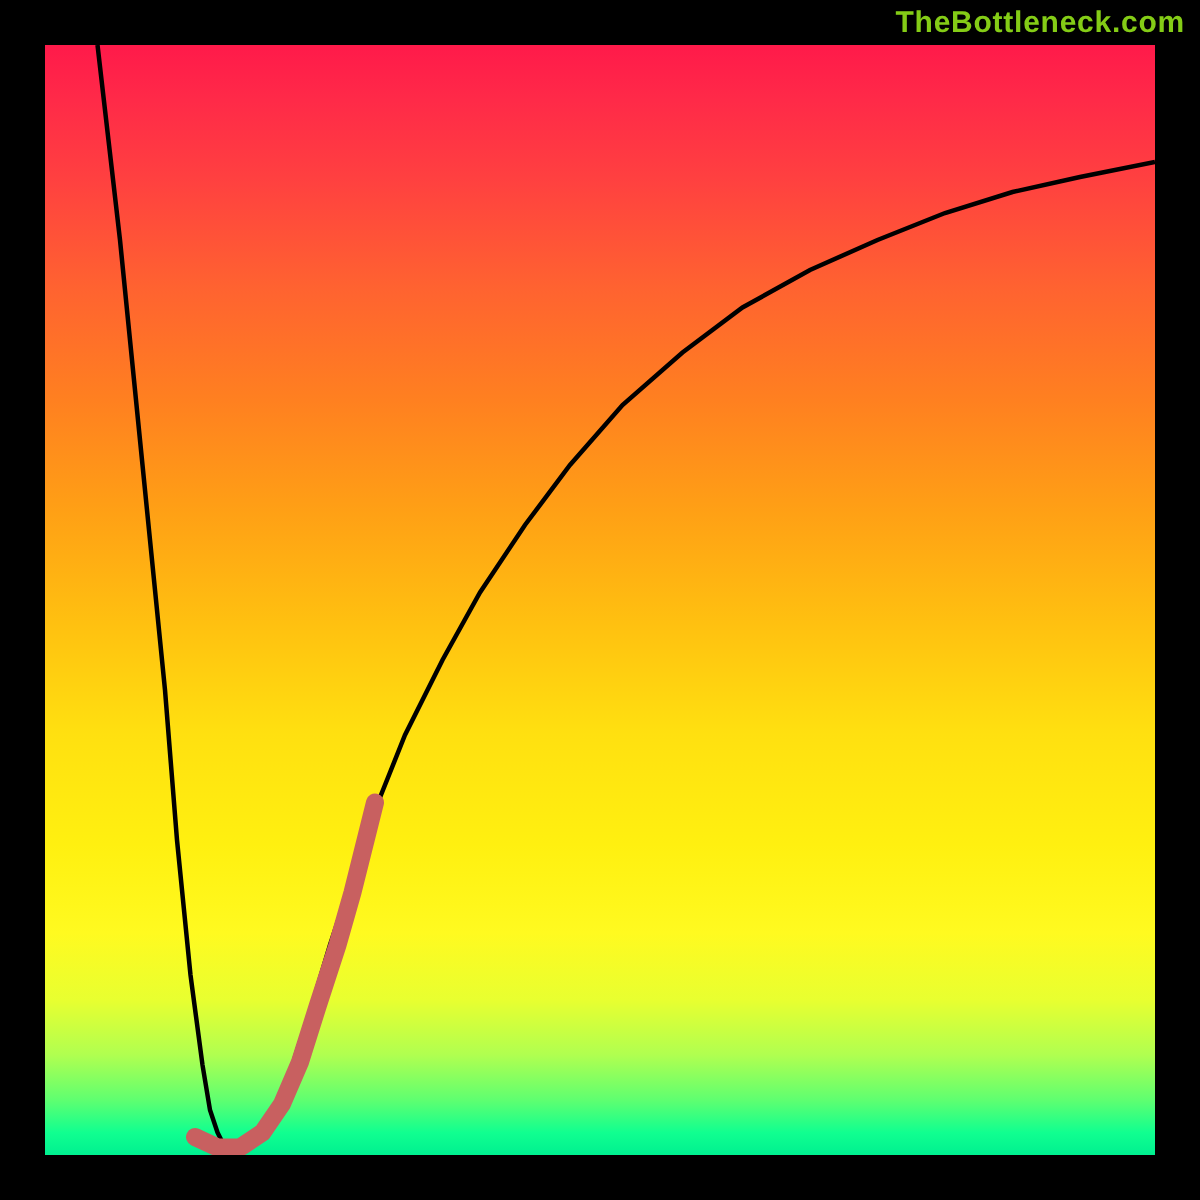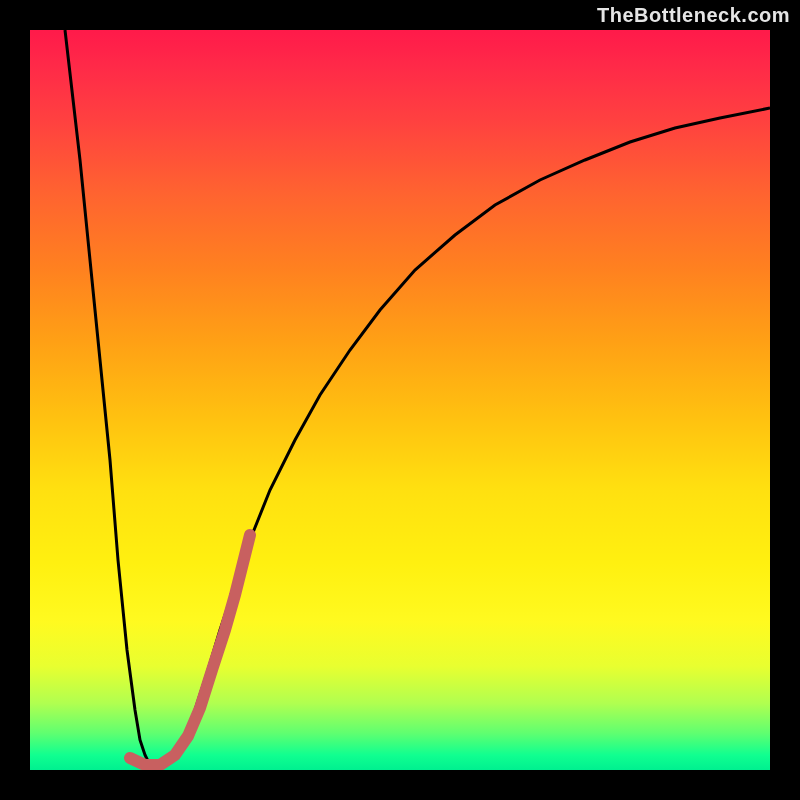--- a/index.html
+++ b/index.html
@@ -40,21 +40,21 @@
       #b0ff50 91%,
       #60ff70 95%,
       #10ff90 98%,
       #00f090 100%
     );
   }
   .watermark {
     position: absolute;
     top: 4px;
     right: 10px;
-    color: #e5e5e5;
+    color: #84cc16;
     font-size: 20px;
     font-weight: bold;
     letter-spacing: 0.5px;
     z-index: 10;
   }
   svg.curves {
     position: absolute;
     top: 30px;
     left: 30px;
     width: 740px;

